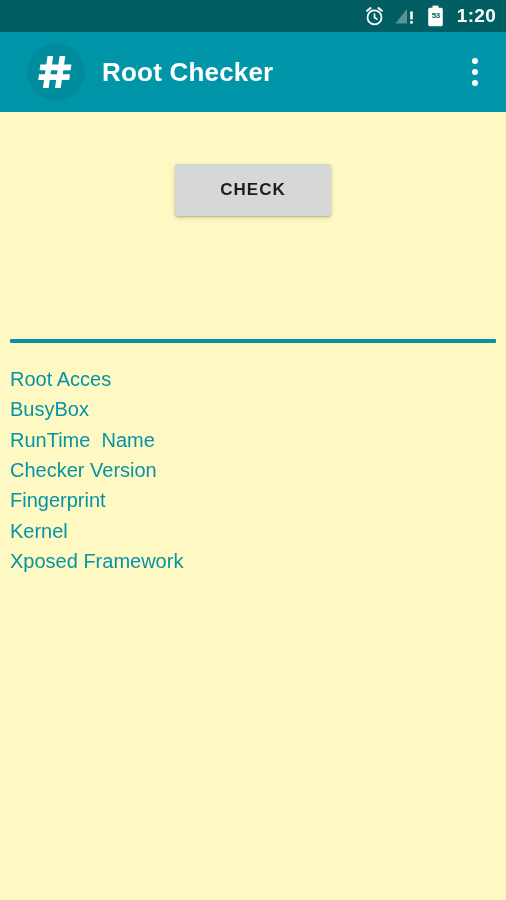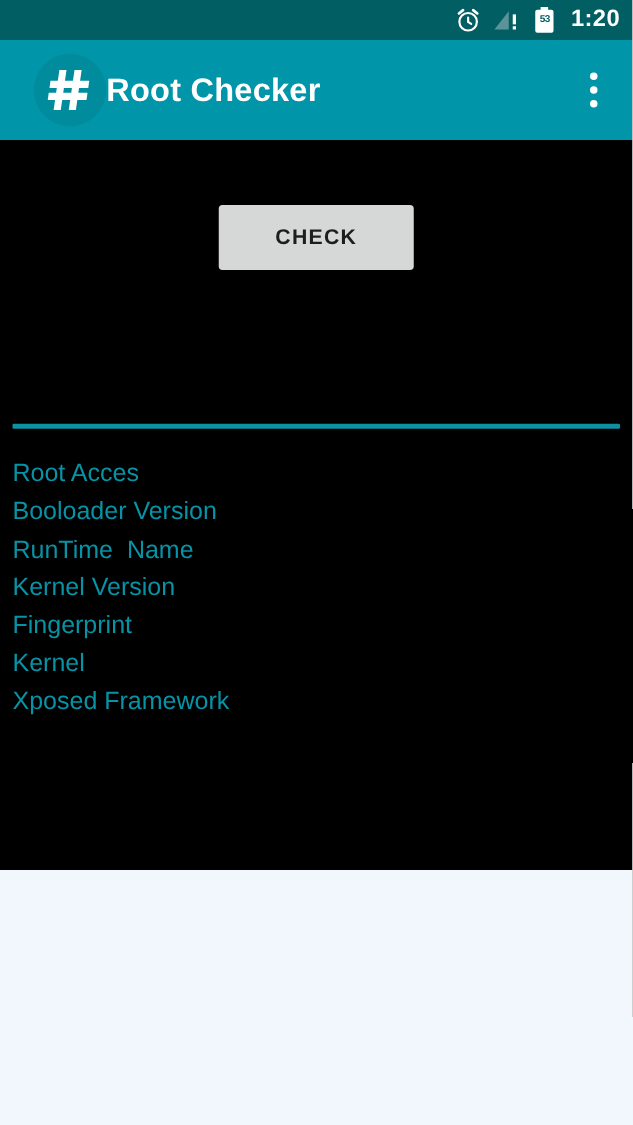--- a/index.html
+++ b/index.html
@@ -86,20 +86,21 @@
     display: flex;
     align-items: center;
     justify-content: center;
     flex: 0 0 auto;
   }
   .app-logo svg { display: block; }
   .app-title {
     color: #ffffff;
     font-size: 26px;
     font-weight: bold;
+    margin-left: 17px;
     letter-spacing: 0.2px;
     white-space: nowrap;
   }
   .overflow-btn {
     position: absolute;
     right: 14px;
     top: 50%;
     transform: translateY(-50%);
     width: 34px;
     height: 42px;
@@ -124,22 +125,22 @@
     height: 9px;
     background: linear-gradient(to bottom, rgba(0,0,0,0.17), rgba(0,0,0,0));
     pointer-events: none;
   }
 
   
   .content {
     position: absolute;
     left: 0; top: 112px;
     width: 506px;
-    height: 584px;
-    background: #000000;
+    height: 788px;
+    background: #fef9c3;
   }
   .check-button {
     position: absolute;
     left: 175px;
     top: 52px;
     width: 156px;
     height: 52px;
     background: #d6d7d7;
     border: none;
     border-radius: 3px;
@@ -240,27 +241,27 @@
 
     <button class="check-button">CHECK</button>
 
     <div class="divider"></div>
 
     <div class="info-list">
       <div class="info-row">
           <span class="info-label">Root Acces</span>
         </div>
       <div class="info-row">
-          <span class="info-label">Booloader Version</span>
+          <span class="info-label">BusyBox</span>
         </div>
       <div class="info-row">
           <span class="info-label">RunTime  Name</span>
         </div>
       <div class="info-row">
-          <span class="info-label">Kernel Version</span>
+          <span class="info-label">Checker Version</span>
         </div>
       <div class="info-row">
           <span class="info-label">Fingerprint</span>
         </div>
       <div class="info-row">
           <span class="info-label">Kernel</span>
         </div>
       <div class="info-row">
           <span class="info-label">Xposed Framework</span>
         </div>

